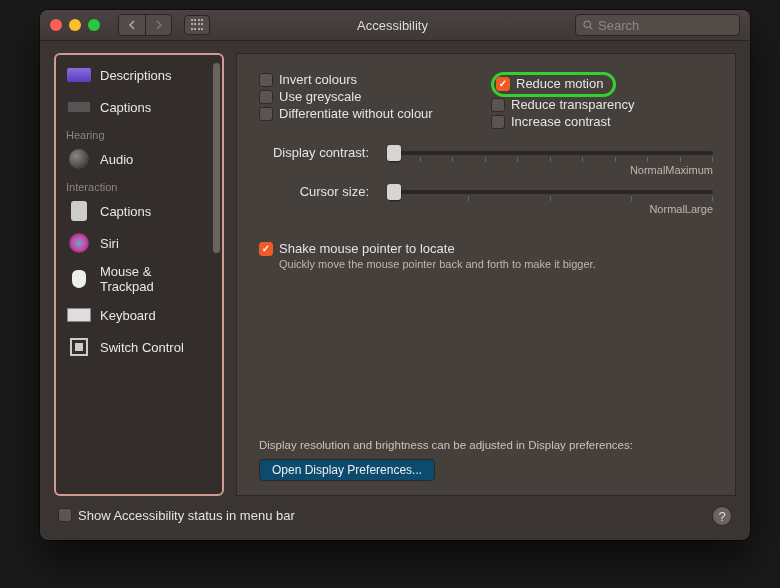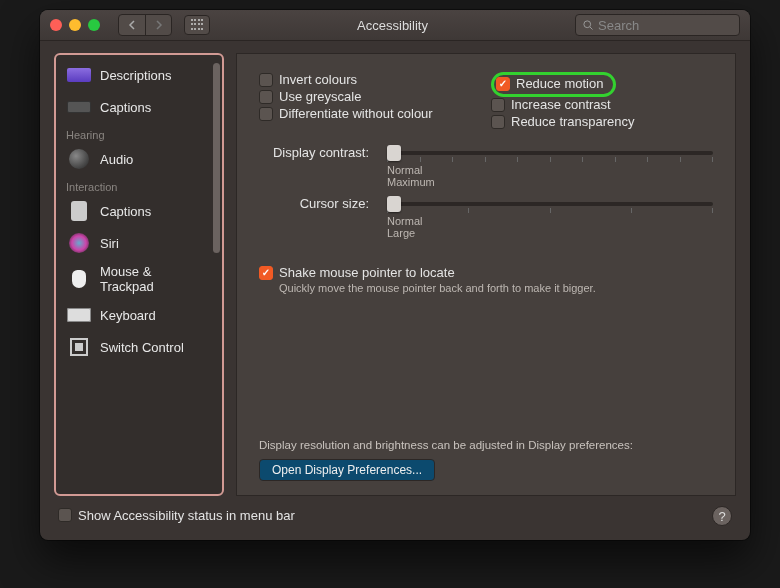--- a/index.html
+++ b/index.html
@@ -89,21 +89,21 @@
   .highlight { border:3px solid #33d12f; border-radius:16px; padding:1px 10px 1px 2px; display:inline-flex; align-items:center; gap:6px;}
 
   .slider-block { margin-top:14px; }
   .slider-row { display:flex; align-items:flex-start; gap:18px; margin-bottom:8px;}
   .slider-label { width:110px; text-align:right; padding-top:0;}
   .slider-wrap { flex:1; }
   .slider-track { position:relative; height:4px; background:#2c2725; border-radius:2px; margin:6px 0 2px;}
   .slider-thumb { position:absolute; top:-6px; width:14px; height:16px; background:#d9d5d1; border-radius:3px; box-shadow:0 1px 2px rgba(0,0,0,.5);}
   .slider-ticks { display:flex; justify-content:space-between; margin-top:2px;}
   .slider-ticks span{ width:1px; height:5px; background:#666;}
-  .slider-ends { display:flex; justify-content:flex-end; font-size:11px; color:#bdb7b2; margin-top:2px;flex-direction:column;}
+  .slider-ends { display:flex; justify-content:flex-end; font-size:11px; color:#bdb7b2; margin-top:2px;}
 
   .shake { margin-top:18px;}
   .shake-desc { font-size:11px; color:#bdb7b2; margin-left:20px; margin-top:2px;}
 
   .panel-footer { margin-top:auto; text-align:left; padding-top:16px;}
   .footer-text { font-size:11.5px; color:#c9c3be; margin-bottom:8px;}
   .open-btn {
     display:inline-block; background:#0c4a6e; border:1px solid #2c2725;
     border-radius:4px; padding:3px 12px; font-size:12px; color:#eee;
   }
@@ -252,25 +252,25 @@
         </div>
         <div>
           <span class="highlight">
             <span class="chk-row">
               <span class="chk checked"></span>
               <span>Reduce motion</span>
             </span>
           </span>
           <div class="chk-row">
             <span class="chk"></span>
+            <span>Reduce transparency</span>
+          </div>
+          <div class="chk-row">
+            <span class="chk"></span>
             <span>Increase contrast</span>
-          </div>
-          <div class="chk-row">
-            <span class="chk"></span>
-            <span>Reduce transparency</span>
           </div>
         </div>
       </div>
 
       <div class="slider-block">
         <div class="slider-row">
           <div class="slider-label">Display contrast:</div>
           <div class="slider-wrap">
             <div class="slider-track">
               <div class="slider-thumb" style="left:0"></div>

